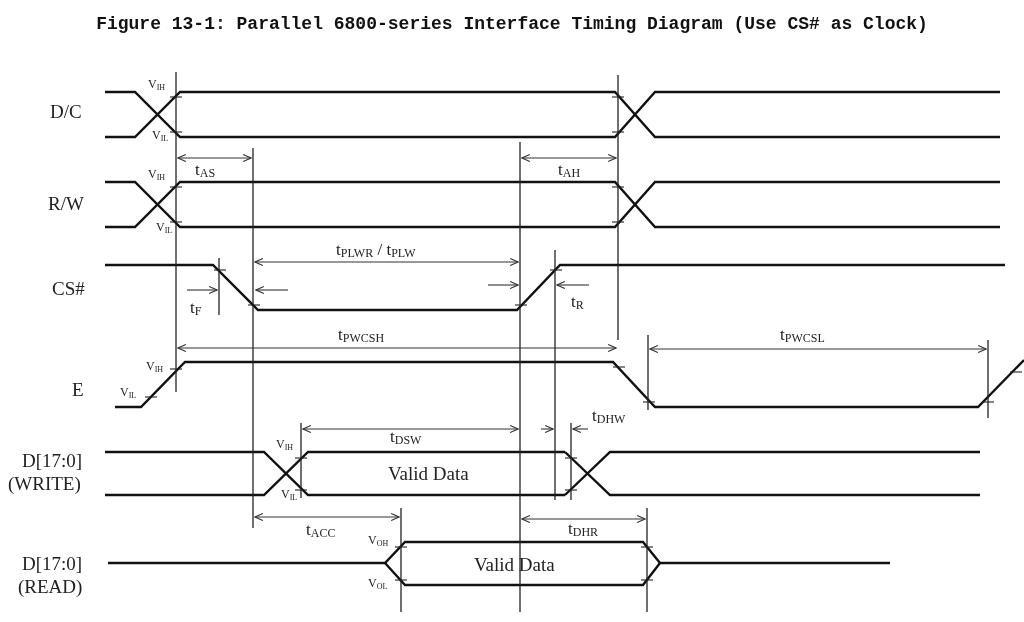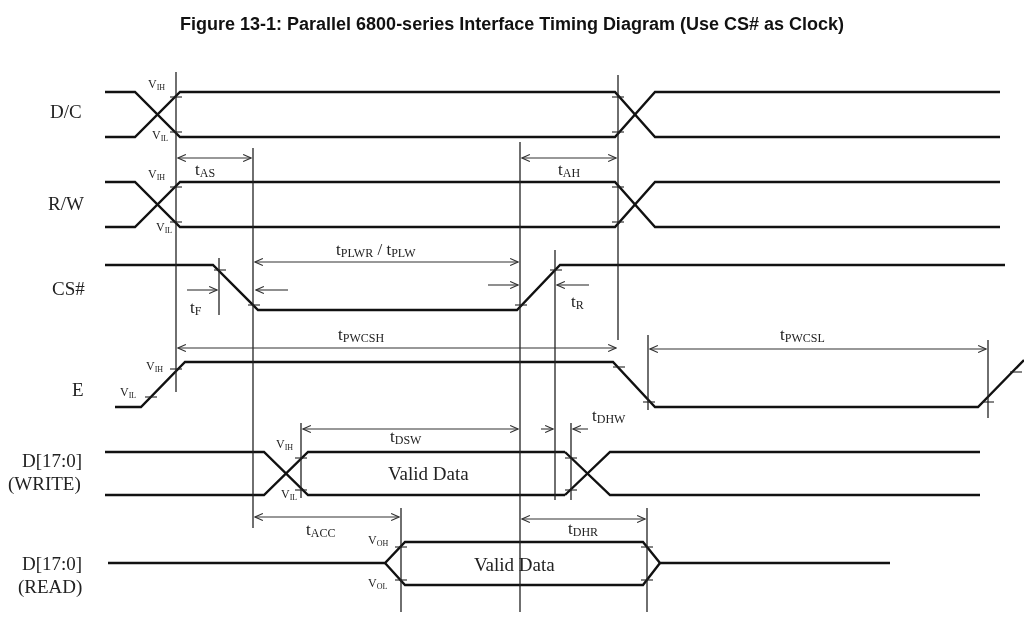--- a/index.html
+++ b/index.html
@@ -1,19 +1,19 @@
 <!DOCTYPE html>
 <html><head>
 <meta charset="utf-8">
 <style>
   html, body { margin: 0; padding: 0; background: #ffffff; }
   body { width: 1024px; height: 622px; overflow: hidden; position: relative; }
   #title {
     position: absolute; left: 0; top: 14px; width: 1024px; text-align: center;
-    font-family: Liberation Sans, sans-serif; font-weight: bold; font-size: 18px; color: #111;
+    font-family: Liberation Mono, monospace; font-weight: bold; font-size: 18px; color: #111;
   }
   svg { position: absolute; left: 0; top: 0; }
   .sig { fill: none; stroke: #111; stroke-width: 2.4; }
   .vline { stroke: #222; stroke-width: 1.3; }
   .dim { stroke: #333; stroke-width: 1.1; fill: none; }
   .tick { stroke: #222; stroke-width: 1.1; }
   .lbl { font-family: "Liberation Serif", serif; font-size: 19px; fill: #222; }
   .tlbl { font-family: "Liberation Serif", serif; font-size: 17px; fill: #222; }
   .sub { font-size: 12px; }
   .vlbl { font-family: "Liberation Serif", serif; font-size: 12px; fill: #222; }

